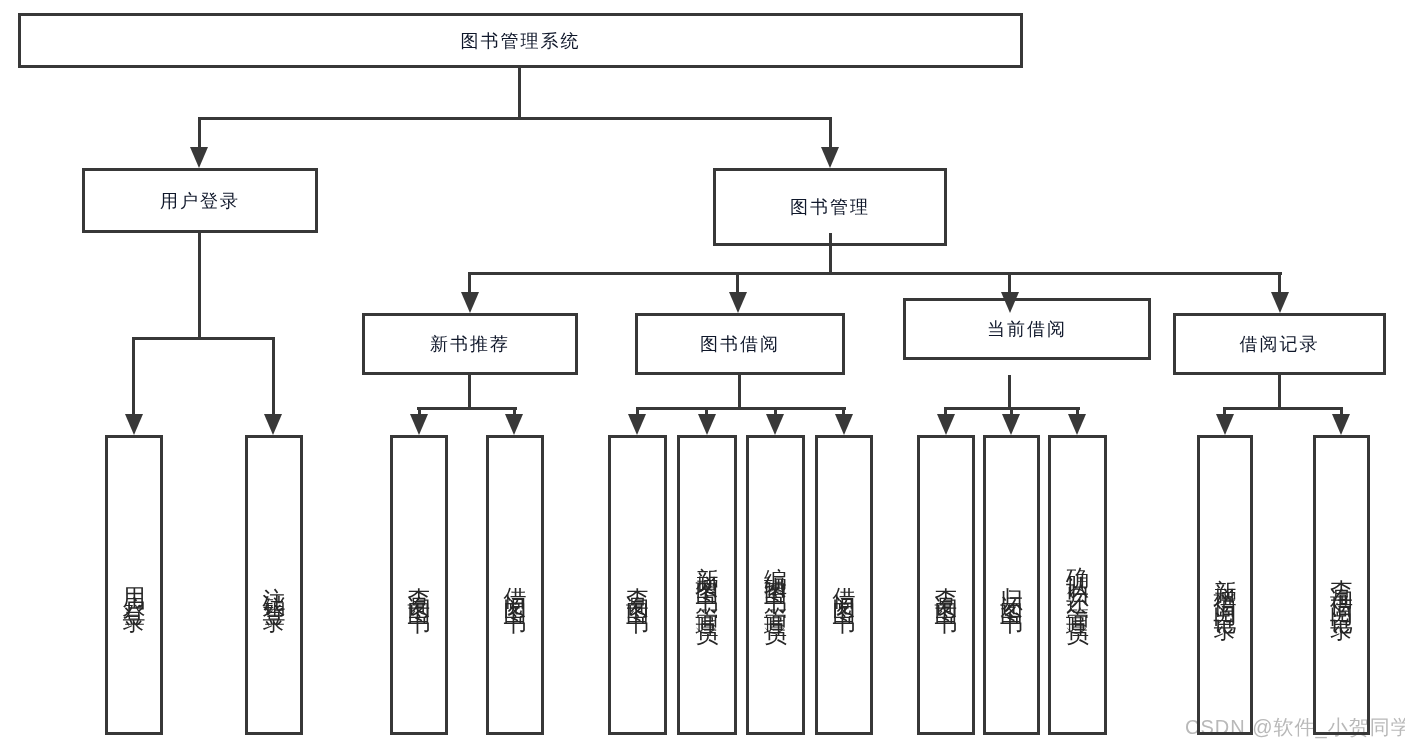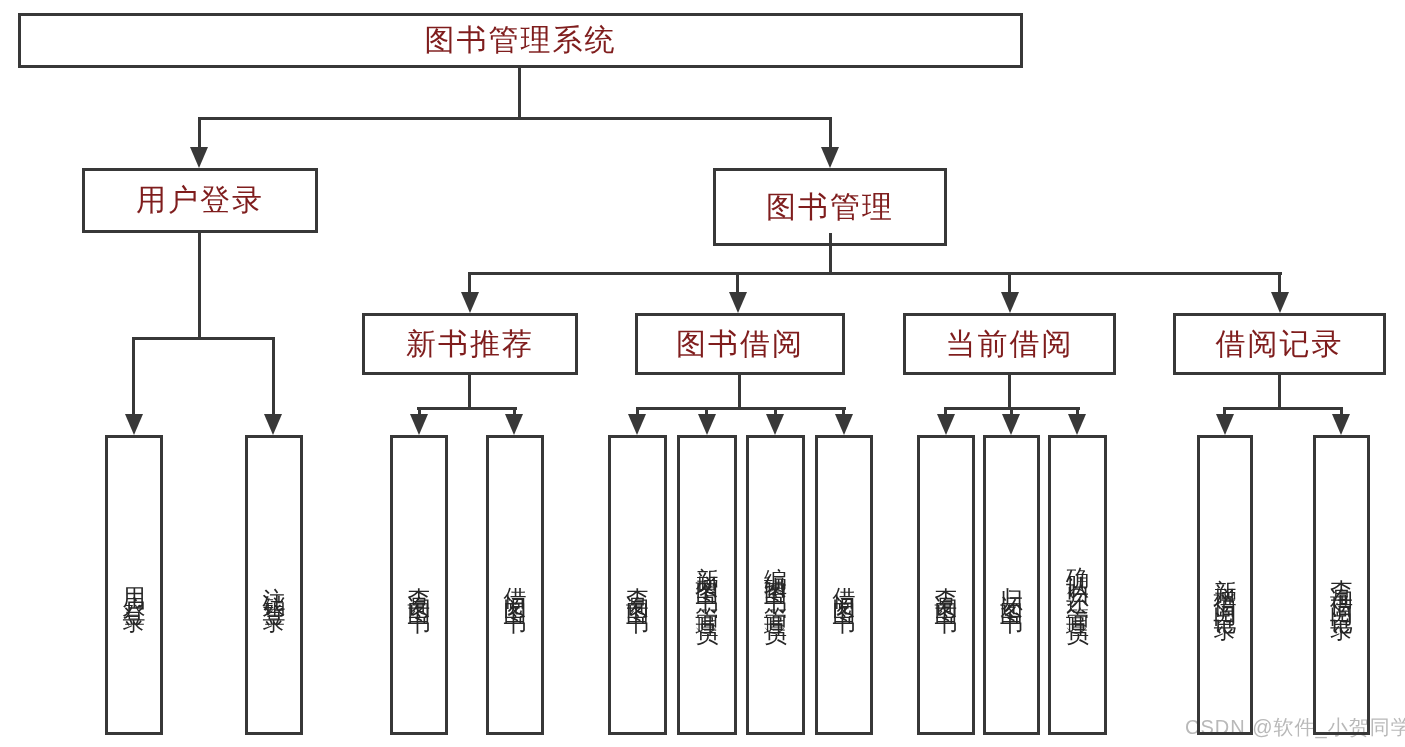--- a/index.html
+++ b/index.html
@@ -6,21 +6,21 @@
   .canvas {
     position:relative; width:1405px; height:747px; background:#ffffff;
     font-family:"Liberation Sans", sans-serif; color:#262626; overflow:hidden;
   }
   .box {
     position:absolute; box-sizing:border-box;
     border:3px solid #383838; background:transparent;
     display:flex; align-items:center; justify-content:center;
     z-index:2;
   }
-  .lbl { font-size:30px; letter-spacing:2px; color:#7f1d1d; white-space:nowrap; }
+  .lbl { font-size:18px; letter-spacing:2px; color:#0f172a; white-space:nowrap; }
   .vlbl {
     writing-mode:vertical-rl; text-orientation:mixed;
     font-size:23px; letter-spacing:8px; line-height:1; color:#262626;
   }
   .hline, .vline { position:absolute; background:#383838; z-index:1; }
   .hline { height:3px; }
   .vline { width:3px; }
   .ah {
     position:absolute; width:0; height:0; z-index:1;
     border-left:9px solid transparent; border-right:9px solid transparent;
@@ -105,21 +105,21 @@
   <div class="box" style="left:713px; top:168px; width:234px; height:78px">
     <span class="lbl">图书管理</span>
   </div>
 
   <div class="box" style="left:362px; top:313px; width:216px; height:62px">
     <span class="lbl">新书推荐</span>
   </div>
   <div class="box" style="left:635px; top:313px; width:210px; height:62px">
     <span class="lbl">图书借阅</span>
   </div>
-  <div class="box" style="left:903px; top:313px; width:213px; height:62px">
+  <div class="box" style="left:903px; top:298px; width:248px; height:62px">
     <span class="lbl">当前借阅</span>
   </div>
   <div class="box" style="left:1173px; top:313px; width:213px; height:62px">
     <span class="lbl">借阅记录</span>
   </div>
 
   <div class="box" style="left:105px; top:435px; width:58px; height:300px">
     <span class="vlbl">用户登录</span>
   </div>
   <div class="box" style="left:245px; top:435px; width:58px; height:300px">

